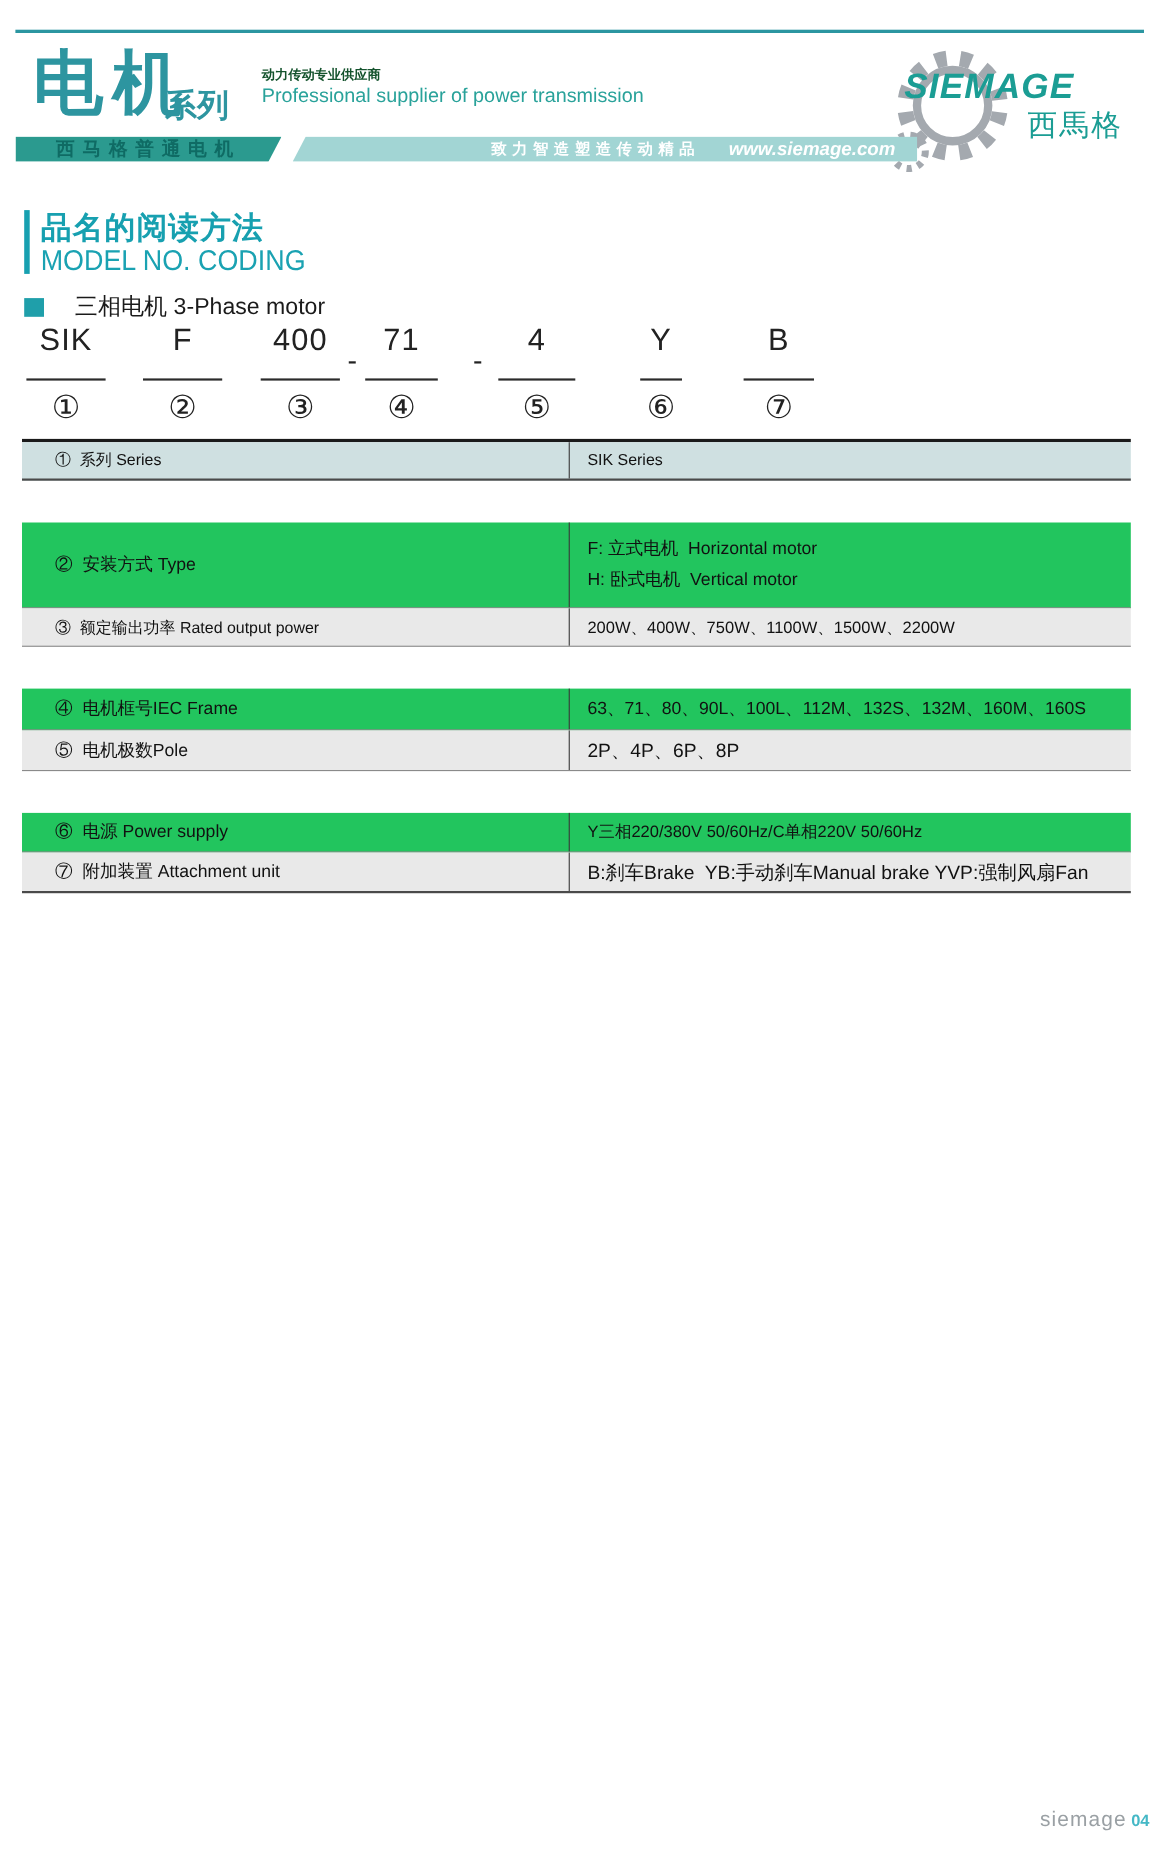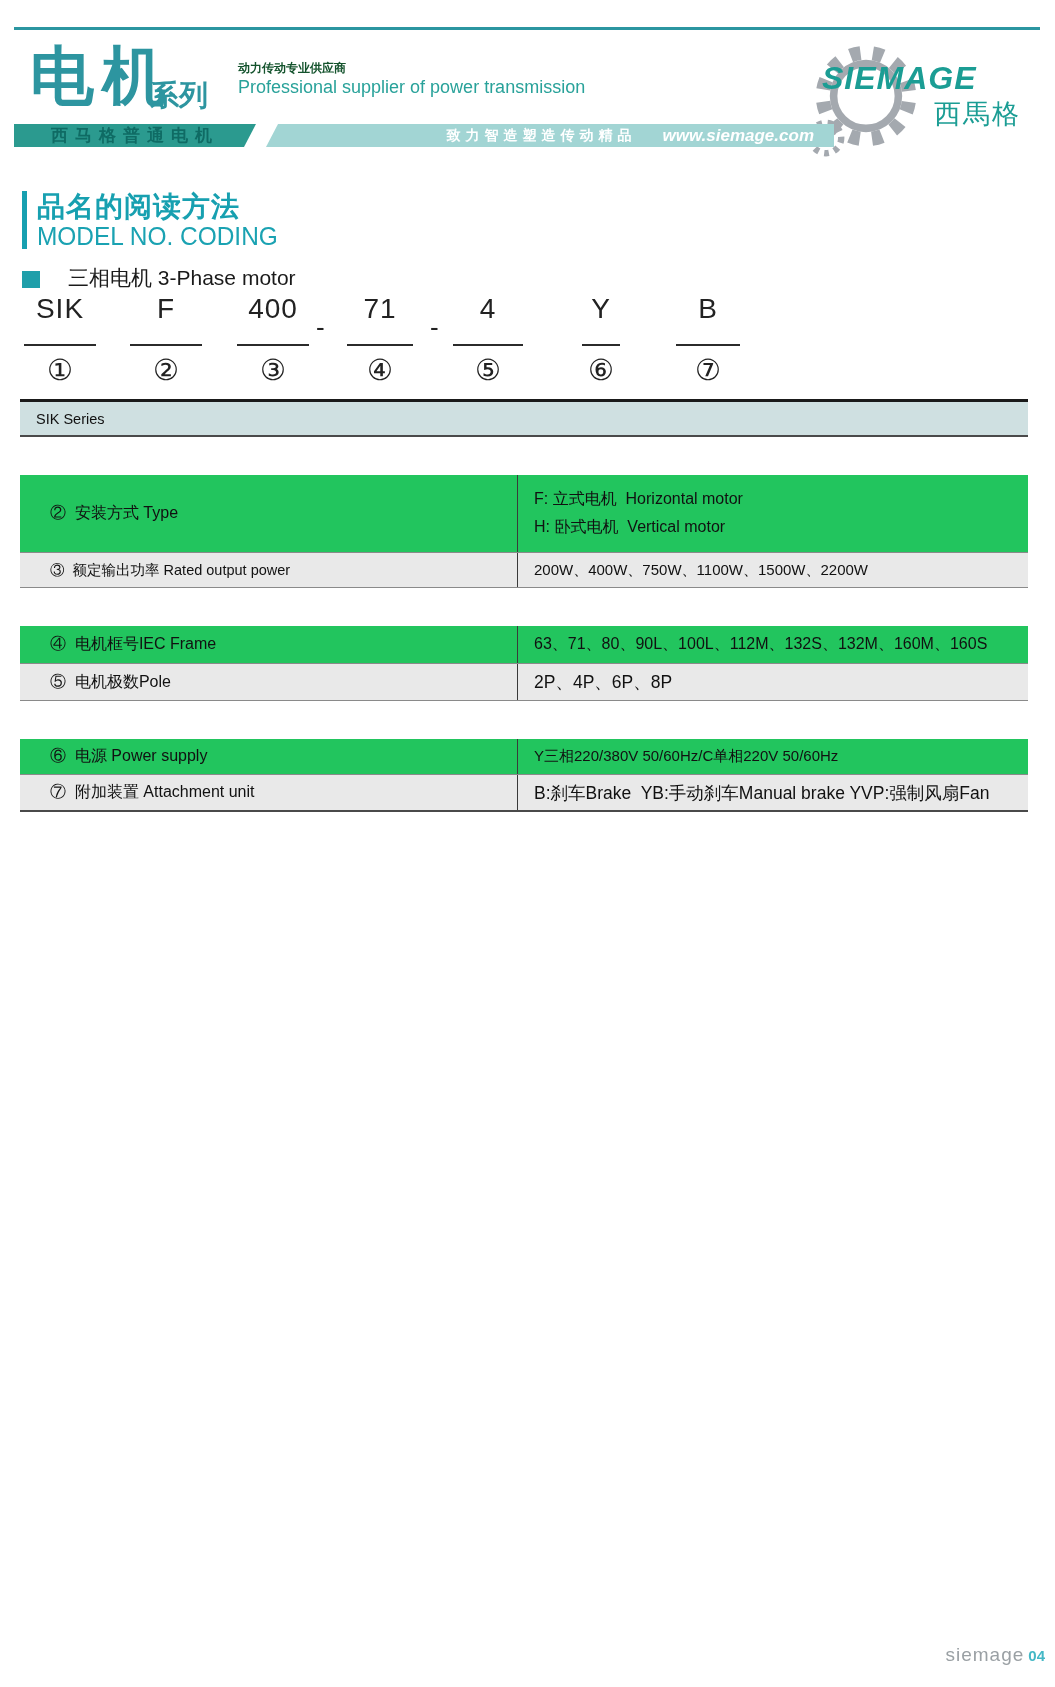--- a/index.html
+++ b/index.html
@@ -149,41 +149,42 @@
     </div>
     <div class="code-part" style="left:130px;width:72px">
       <div class="code-value">F</div>
       <div class="code-num">②</div>
     </div>
     <div class="code-part" style="left:237px;width:72px">
       <div class="code-value">400</div>
       <div class="code-num">③</div>
     </div>
     <span class="code-dash" style="left:316px">-</span>
-    <div class="code-part" style="left:347px;width:66px">
+    <div class="code-part" style="left:332px;width:66px">
       <div class="code-value">71</div>
       <div class="code-num">④</div>
     </div>
     <span class="code-dash" style="left:430px">-</span>
     <div class="code-part" style="left:453px;width:70px">
       <div class="code-value">4</div>
       <div class="code-num">⑤</div>
     </div>
     <div class="code-part" style="left:582px;width:38px">
       <div class="code-value">Y</div>
       <div class="code-num">⑥</div>
     </div>
     <div class="code-part" style="left:676px;width:64px">
       <div class="code-value">B</div>
       <div class="code-num">⑦</div>
     </div>
   </div>
 
   <div class="tbl">
     <div class="trow hdr h33 bg-header">
+      <div class="tcell-l f-small">①  系列 Series</div>
       <div class="tcell-r f-small">SIK Series</div>
     </div>
     <div class="trow h77 bg-white">
       <div class="tcell-l">②  安装方式 Type</div>
       <div class="tcell-r tcell-col">
         <div>F: 立式电机  Horizontal motor</div>
         <div>H: 卧式电机  Vertical motor</div>
       </div>
     </div>
     <div class="trow h34 bg-gray">

